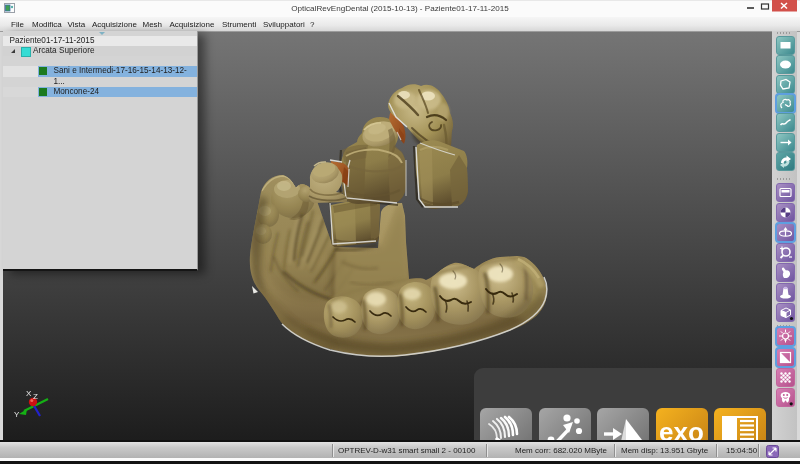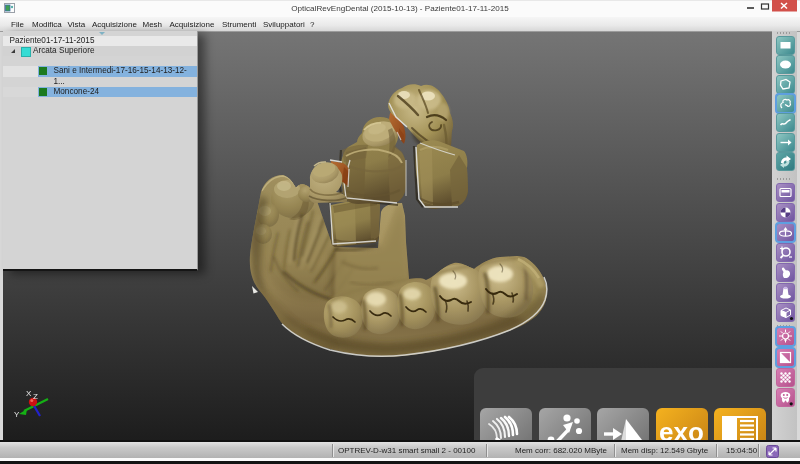--- a/index.html
+++ b/index.html
@@ -510,21 +510,21 @@
           <path d="M26 31 H40"></path>
           <path d="M26 35.5 H40"></path>
           <path d="M26 40 H40"></path>
         </g>
       </svg></div>
   </div>
 
   <div class="abs" id="statusbar">
     <span class="seg" style="left:338px">OPTREV-D-w31 smart small 2 - 00100</span>
     <span class="seg" style="left:515px">Mem corr: 682.020 MByte</span>
-    <span class="seg" style="left:621px">Mem disp: 12.549 Gbyte</span>
+    <span class="seg" style="left:621px">Mem disp: 13.951 Gbyte</span>
     <span class="seg" style="left:726px">15:04:50</span>
     <span class="vsep" style="left:332px"></span>
     <span class="vsep" style="left:486px"></span>
     <span class="vsep" style="left:614px"></span>
     <span class="vsep" style="left:716px"></span>
     <span class="vsep" style="left:758px"></span>
     <svg style="position:absolute;left:766px;top:3px" width="13" height="13">
       <rect x="0.5" y="0.5" width="12" height="12" rx="2" fill="#8a68b8" stroke="#6a4a98"></rect>
       <path d="M3 10 L10 3 M10 3 h-3.5 M10 3 v3.5 M3 10 h3.5 M3 10 v-3.5" stroke="#fff" stroke-width="1.2"></path>
     </svg>

